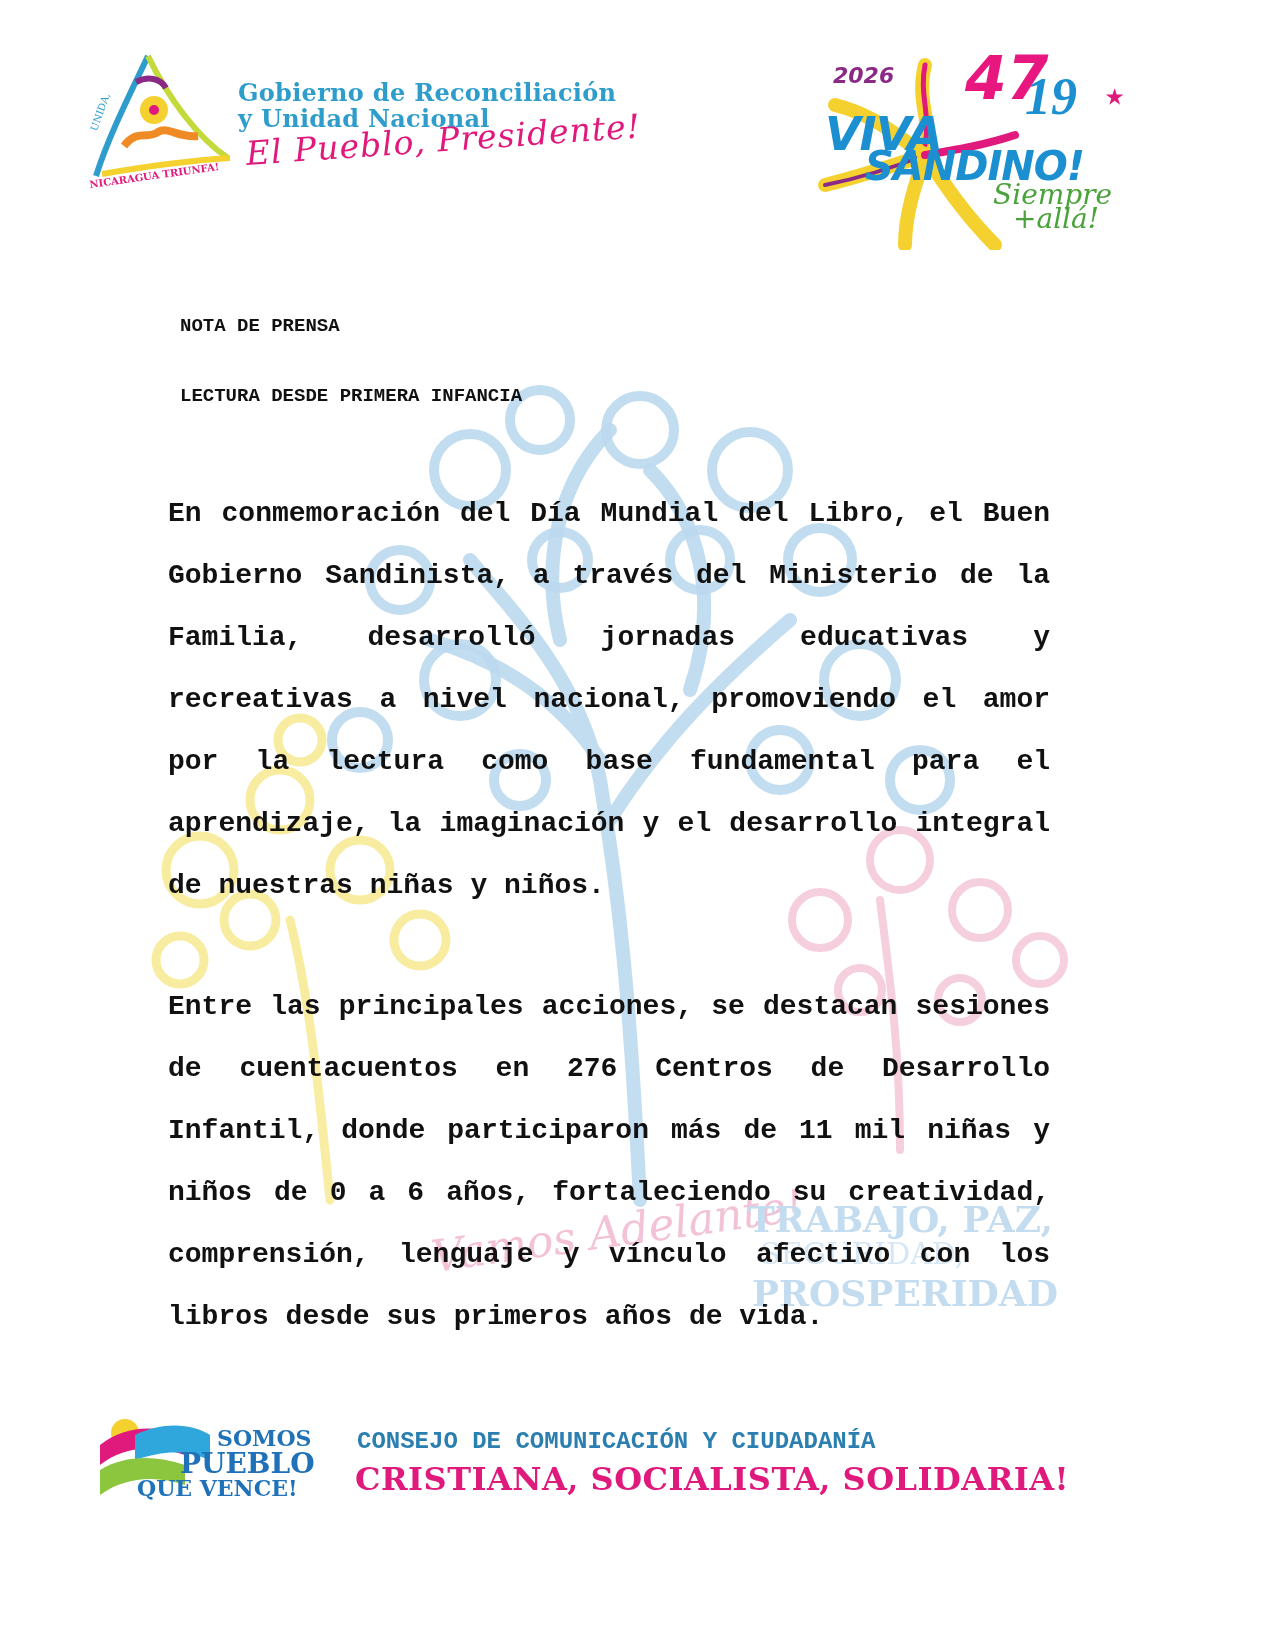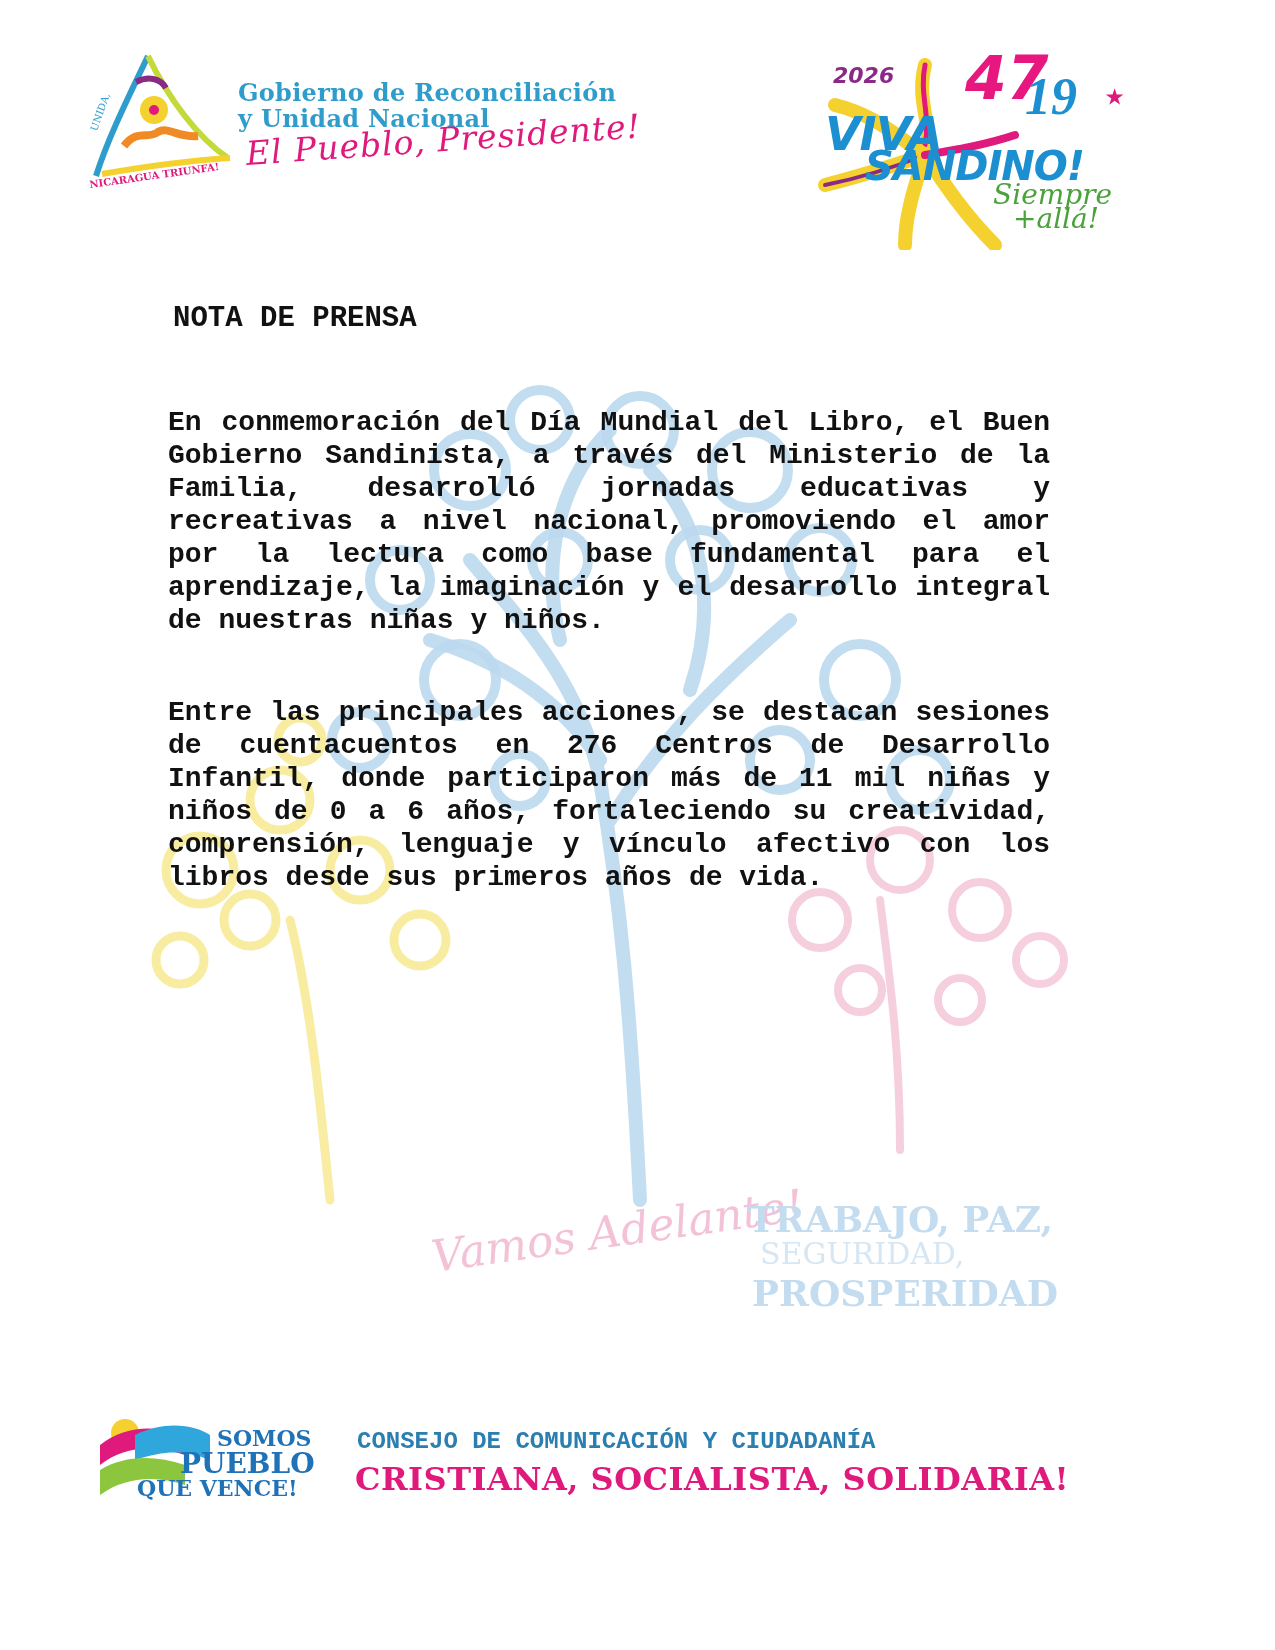--- a/index.html
+++ b/index.html
@@ -20,22 +20,22 @@
   .logo-right { position:absolute; left:815px; top:45px; width:320px; height:205px; }
   .year { position:absolute; left:18px; top:18px; font-family:"DejaVu Sans", sans-serif; font-weight:bold; font-style:italic; color:#8b2a86; font-size:22px; }
   .num47 { position:absolute; left:150px; top:-2px; font-family:"DejaVu Sans", sans-serif; font-weight:bold; font-style:italic; color:#e8167f; font-size:60px; }
   .num19 { position:absolute; left:210px; top:22px; font-family:Liberation Serif, serif; font-weight:bold; font-style:italic; color:#1b8fd0; font-size:52px; }
   .viva { position:absolute; left:10px; top:62px; font-family:"DejaVu Sans", sans-serif; font-weight:bold; font-style:italic; color:#1b8fd0; font-size:46px; letter-spacing:-1px; }
   .sandino { position:absolute; left:50px; top:98px; font-family:"DejaVu Sans", sans-serif; font-weight:bold; font-style:italic; color:#1b8fd0; font-size:40px; letter-spacing:-1px; }
   .siempre { position:absolute; left:178px; top:138px; font-family:"DejaVu Serif", serif; font-style:italic; color:#4aa23a; font-size:28px; line-height:24px; }
 
   
   .doc { position:absolute; left:168px; top:285px; width:882px; }
-  .heading { font-family:"Liberation Mono", monospace; font-weight:bold; font-size:29px; line-height:58px; margin:5px; letter-spacing:0px; }
-  .para { font-family:"Liberation Mono", monospace; font-weight:bold; font-size:28px; line-height:33px; text-align:justify; margin:0; }
+  .heading { font-family:"Liberation Mono", monospace; font-weight:bold; font-size:19px; line-height:58px; margin:12px; letter-spacing:0px; }
+  .para { font-family:"Liberation Mono", monospace; font-weight:bold; font-size:28px; line-height:62px; text-align:justify; margin:0; }
   .p1 { margin-top:58px; }
   .p2 { margin-top:59px; }
 
   
   .footer-logo { position:absolute; left:95px; top:1415px; width:215px; height:90px; }
   .somos { position:absolute; font-family:"DejaVu Serif", serif; font-weight:bold; color:#1f72b8; }
   .council1 { position:absolute; left:357px; top:1428px; font-family:"Liberation Mono", monospace; color:#2a7fb0; font-size:24px; font-weight:bold; letter-spacing:0px; }
   .council2 { position:absolute; left:355px; top:1460px; font-family:"DejaVu Serif", serif; color:#e0197d; font-size:32px; font-weight:bold; letter-spacing:0.5px; }
 </style>
 </head>
@@ -137,20 +137,21 @@
     <div class="viva">VIVA</div>
     <div class="sandino">SANDINO!</div>
     <div class="siempre">
       <div>Siempre</div>
       <div style="padding-left:20px;">+allá!</div>
     </div>
   </div>
 
   <div class="doc">
     <p class="heading">NOTA DE PRENSA</p>
+    <p class="heading">LECTURA DESDE PRIMERA INFANCIA</p>
     <p class="para p1">En conmemoración del Día Mundial del Libro, el Buen Gobierno Sandinista, a través del Ministerio de la Familia, desarrolló jornadas educativas y recreativas a nivel nacional, promoviendo el amor por la lectura como base fundamental para el aprendizaje, la imaginación y el desarrollo integral de nuestras niñas y niños.</p>
     <p class="para p2">Entre las principales acciones, se destacan sesiones de cuentacuentos en 276 Centros de Desarrollo Infantil, donde participaron más de 11 mil niñas y niños de 0 a 6 años, fortaleciendo su creatividad, comprensión, lenguaje y vínculo afectivo con los libros desde sus primeros años de vida.</p>
   </div>
 
   <div class="footer-logo">
     <svg width="120" height="90" viewBox="0 0 120 90" style="position:absolute;left:0;top:0;">
       <circle cx="30" cy="18" r="14" fill="#f5d130"></circle>
       <path d="M5 30 C 30 10, 60 10, 90 20 L 90 40 C 60 30, 30 30, 5 50 Z" fill="#e0197d"></path>
       <path d="M40 20 C 70 5, 100 10, 115 20 L 115 45 C 90 35, 70 35, 40 45 Z" fill="#2fa6dc"></path>
       <path d="M5 55 C 30 40, 60 40, 90 50 L 90 70 C 60 60, 30 62, 5 80 Z" fill="#8cc63f"></path>

